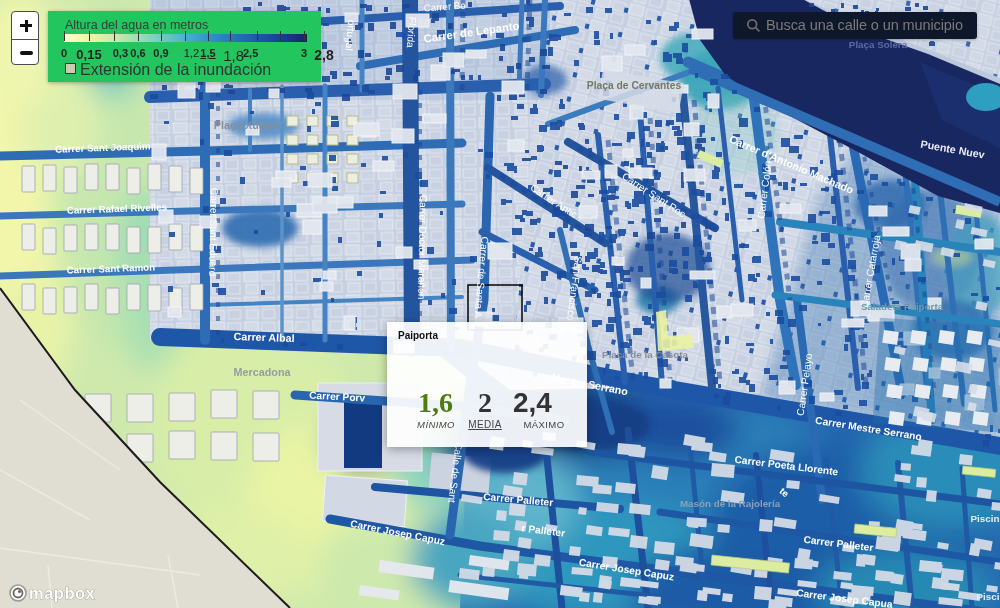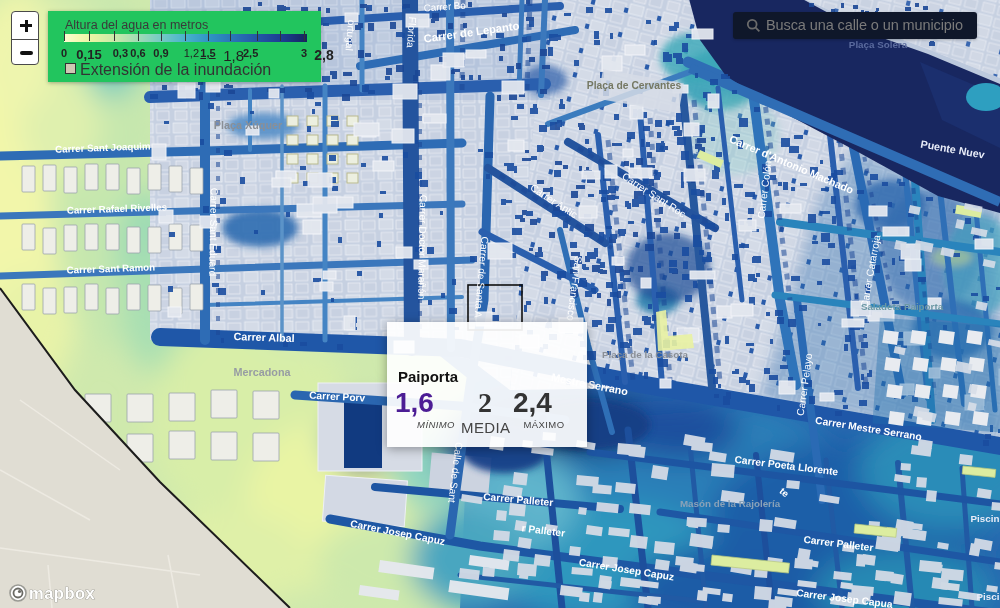--- a/index.html
+++ b/index.html
@@ -1247,21 +1247,21 @@
 
 <div style="position:absolute;left:733px;top:12px;width:244px;height:27px;background:#0f172a;border-radius:3px;box-shadow:0 1px 3px rgba(0,0,0,.25);">
  <svg style="position:absolute;left:13px;top:6px;" width="15" height="15" viewBox="0 0 15 15">
         <circle cx="6.2" cy="6.2" r="4.4" fill="none" stroke="#6b6b6b" stroke-width="1.8"></circle>
         <line x1="9.6" y1="9.6" x2="13.4" y2="13.4" stroke="#6b6b6b" stroke-width="1.8"></line>
       </svg>
  <div style="position:absolute;left:33px;top:4.5px;font-size:14.5px;color:#7a7a7a;white-space:nowrap;letter-spacing:-0.1px;">Busca una calle o un municipio</div>
 </div>
 
 <div style="position:absolute;left:387px;top:322px;width:200px;height:125px;background:rgba(255,255,255,.92);box-shadow:0 2px 10px rgba(0,0,0,.35);box-sizing:border-box;">
- <div style="position:absolute;left:11px;top:8px;font-size:15px;font-weight:700;color:#111;margin-top:38px;">Paiporta</div>
- <div style="position:absolute;left:8px;top:65px;width:58px;text-align:left;font-family:Liberation Sans, sans-serif;font-size:28px;font-weight:700;color:#4c1d95;">1,6</div>
+ <div style="position:absolute;left:11px;top:8px;font-size:10px;font-weight:700;color:#111;">Paiporta</div>
+ <div style="position:absolute;left:8px;top:65px;width:58px;text-align:right;font-family:Liberation Serif, serif;font-size:28px;font-weight:700;color:#4d7c0f;">1,6</div>
  <div style="position:absolute;left:74px;top:65px;width:48px;text-align:center;font-family:'Liberation Serif',serif;font-size:28px;font-weight:700;color:#333;">2</div>
  <div style="position:absolute;left:126px;top:65px;width:62px;text-align:left;font-family:Liberation Sans, sans-serif;font-size:28px;font-weight:700;color:#333;">2,4</div>
  <div style="position:absolute;left:20px;top:97px;width:58px;text-align:center;font-size:9.5px;letter-spacing:.4px;color:#444;font-style:italic;">MÍNIMO</div>
- <div style="position:absolute;left:74px;top:97px;width:48px;text-align:center;font-size:15px;letter-spacing:.4px;color:#444;">MEDIA</div>
+ <div style="position:absolute;left:74px;top:97px;width:48px;text-align:center;font-size:10px;letter-spacing:.4px;color:#444;text-decoration:underline;">MEDIA</div>
  <div style="position:absolute;left:126px;top:97px;width:62px;text-align:center;font-size:9.5px;letter-spacing:.4px;color:#444;">MÁXIMO</div>
 </div>
 
 </div>
 </body></html>

